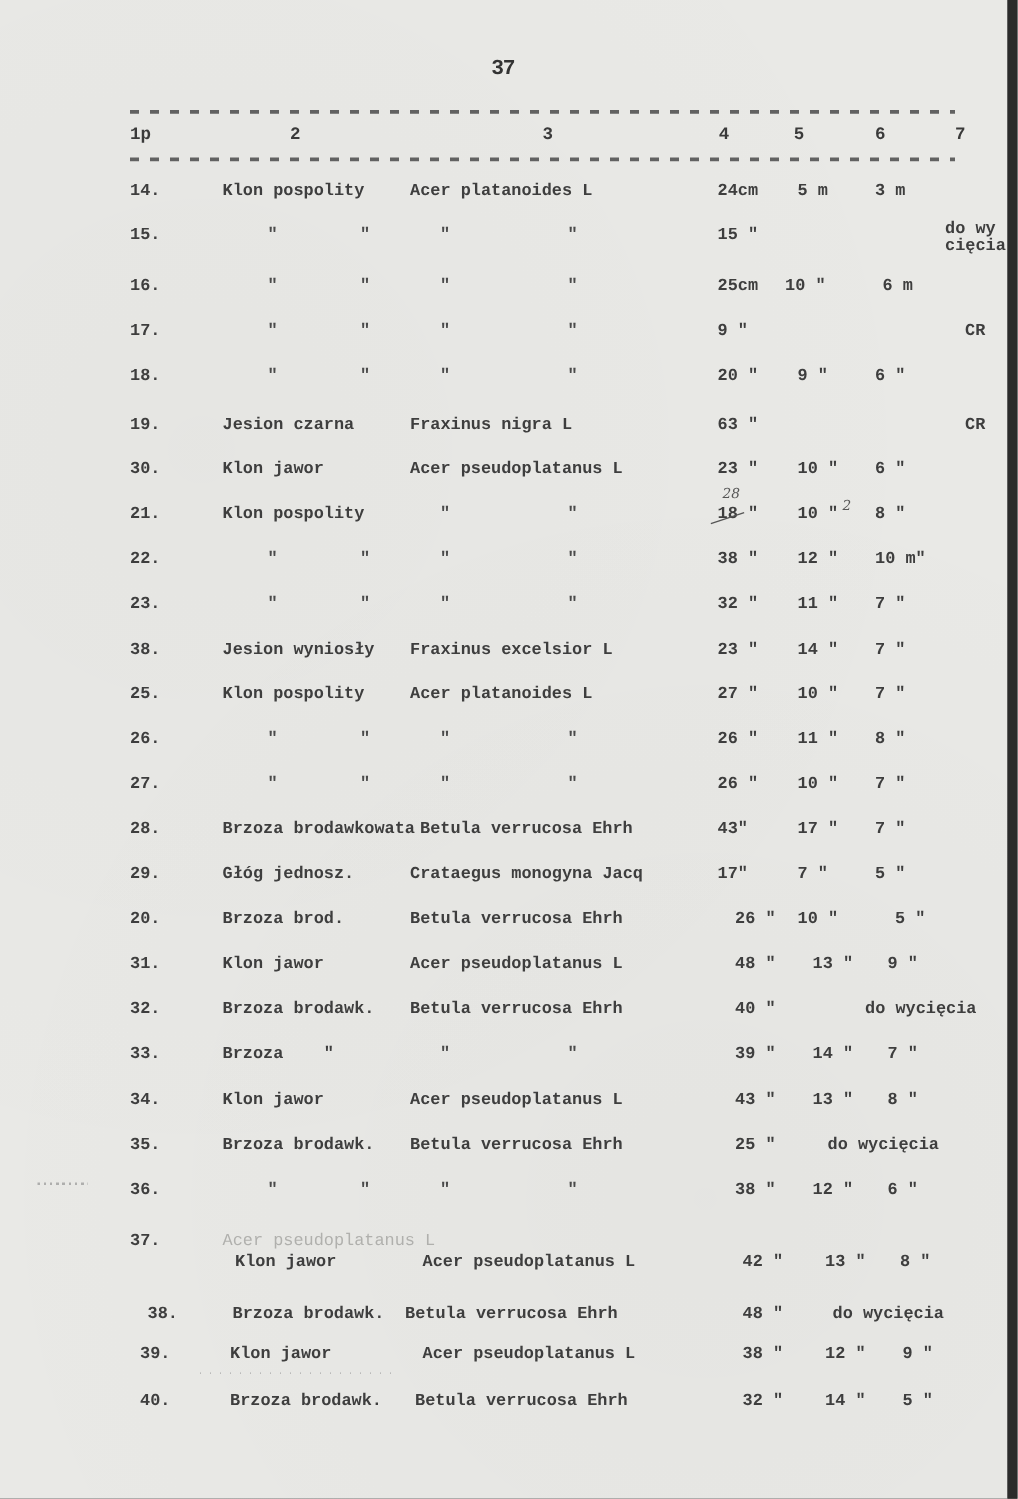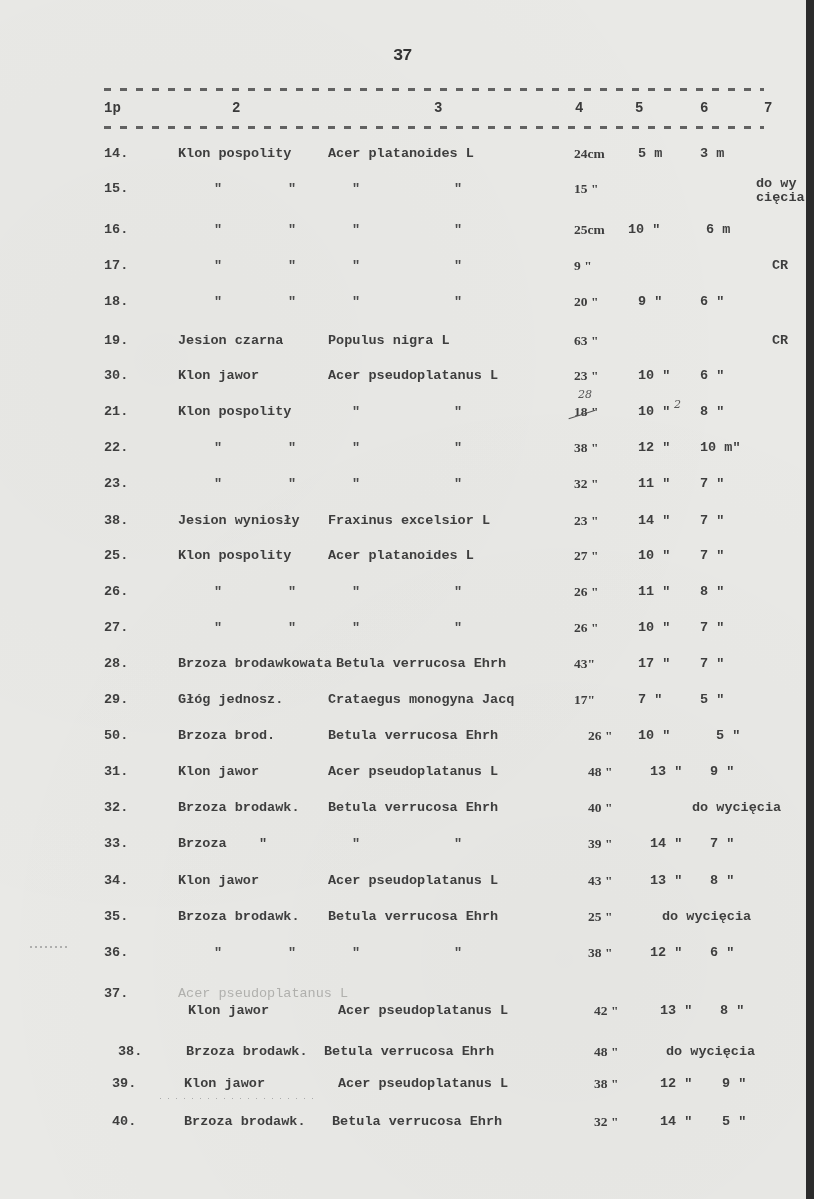--- a/index.html
+++ b/index.html
@@ -38,21 +38,21 @@
     position: absolute; top: 100px; font-size: 14px; color: #3a3a3a;
   }
   .row {
     position: absolute; left: 104px; height: 20px; font-size: 13.5px;
     white-space: nowrap; color: #3e3e3e;
   }
   .row span { position: absolute; top: 0; }
   .c-lp   { left: 0; }
   .c-name { left: 42px; padding-left: 32px; }
   .c-latin{ left: 224px; }
-  .c-d    { left: 470px; font-family: Liberation Serif, serif; }
+  .c-d    { left: 470px; }
   .c-h    { left: 534px; }
   .c-w    { left: 596px; }
   .c-note { left: 640px; }
   .ditto  { color: #4a4a4a; }
   .faint  { color: #b0b0ad; font-weight: normal; }
   .hand {
     position: absolute; font-family: "DejaVu Serif", serif; font-style: italic;
     font-weight: normal; font-size: 11px; color: #555;
   }
   .strike {
@@ -132,21 +132,21 @@
     <span class="c-latin ditto" style="left:248px">"</span>
     <span class="c-latin ditto" style="left:350px">"</span>
     <span class="c-d">20 "</span>
     <span class="c-h">9 "</span>
     <span class="c-w">6 "</span>
   </div>
 
   <div class="row" style="top:333px">
     <span class="c-lp">19.</span>
     <span class="c-name">Jesion czarna</span>
-    <span class="c-latin">Populus nigra L</span>
+    <span class="c-latin">Fraxinus nigra L</span>
     <span class="c-d">63 "</span>
     <span class="c-note" style="left:668px">CR</span>
   </div>
 
   <div class="row" style="top:368px">
     <span class="c-lp">30.</span>
     <span class="c-name">Klon jawor</span>
     <span class="c-latin">Acer pseudoplatanus L</span>
     <span class="c-d">23 "</span>
     <span class="c-h">10 "</span>
@@ -240,21 +240,21 @@
   <div class="row" style="top:692px">
     <span class="c-lp">29.</span>
     <span class="c-name">Głóg jednosz.</span>
     <span class="c-latin">Crataegus monogyna Jacq</span>
     <span class="c-d">17"</span>
     <span class="c-h">7 "</span>
     <span class="c-w">5 "</span>
   </div>
 
   <div class="row" style="top:728px">
-    <span class="c-lp">50.</span>
+    <span class="c-lp">20.</span>
     <span class="c-name">Brzoza brod.</span>
     <span class="c-latin">Betula verrucosa Ehrh</span>
     <span class="c-d" style="left:484px">26 "</span>
     <span class="c-h">10 "</span>
     <span class="c-w" style="left:612px">5 "</span>
   </div>
 
   <div class="row" style="top:764px">
     <span class="c-lp">31.</span>
     <span class="c-name">Klon jawor</span>

